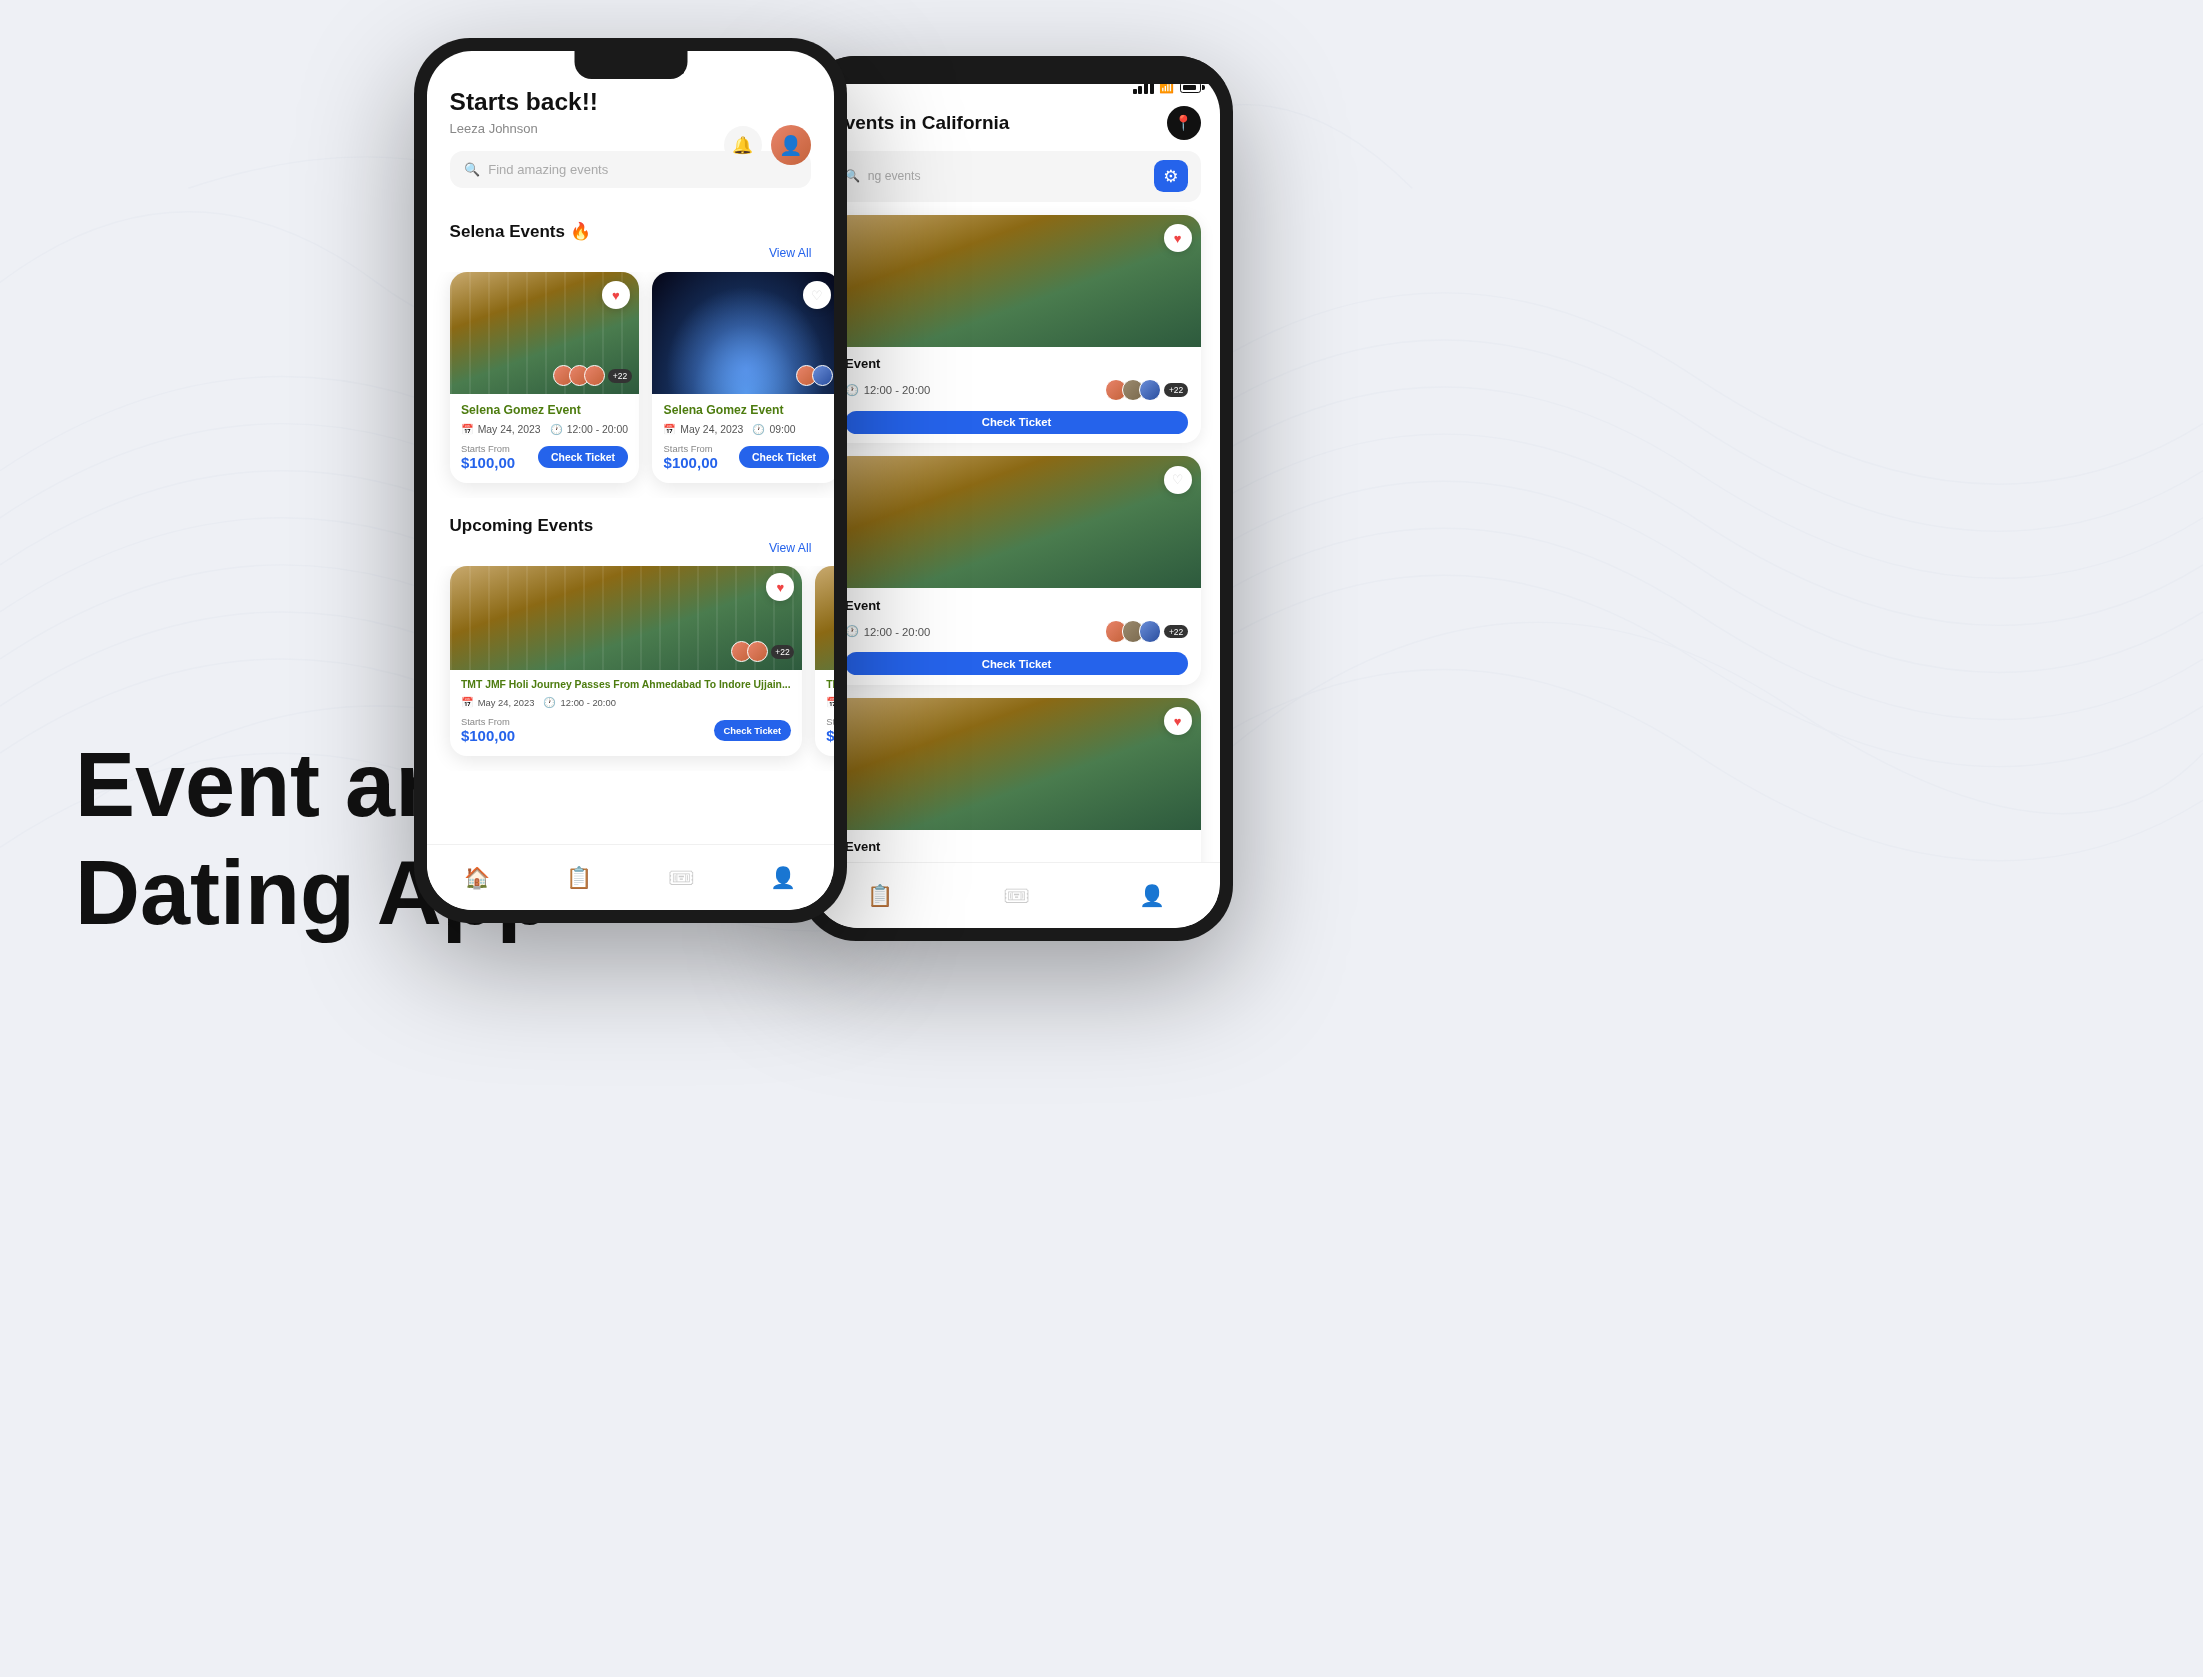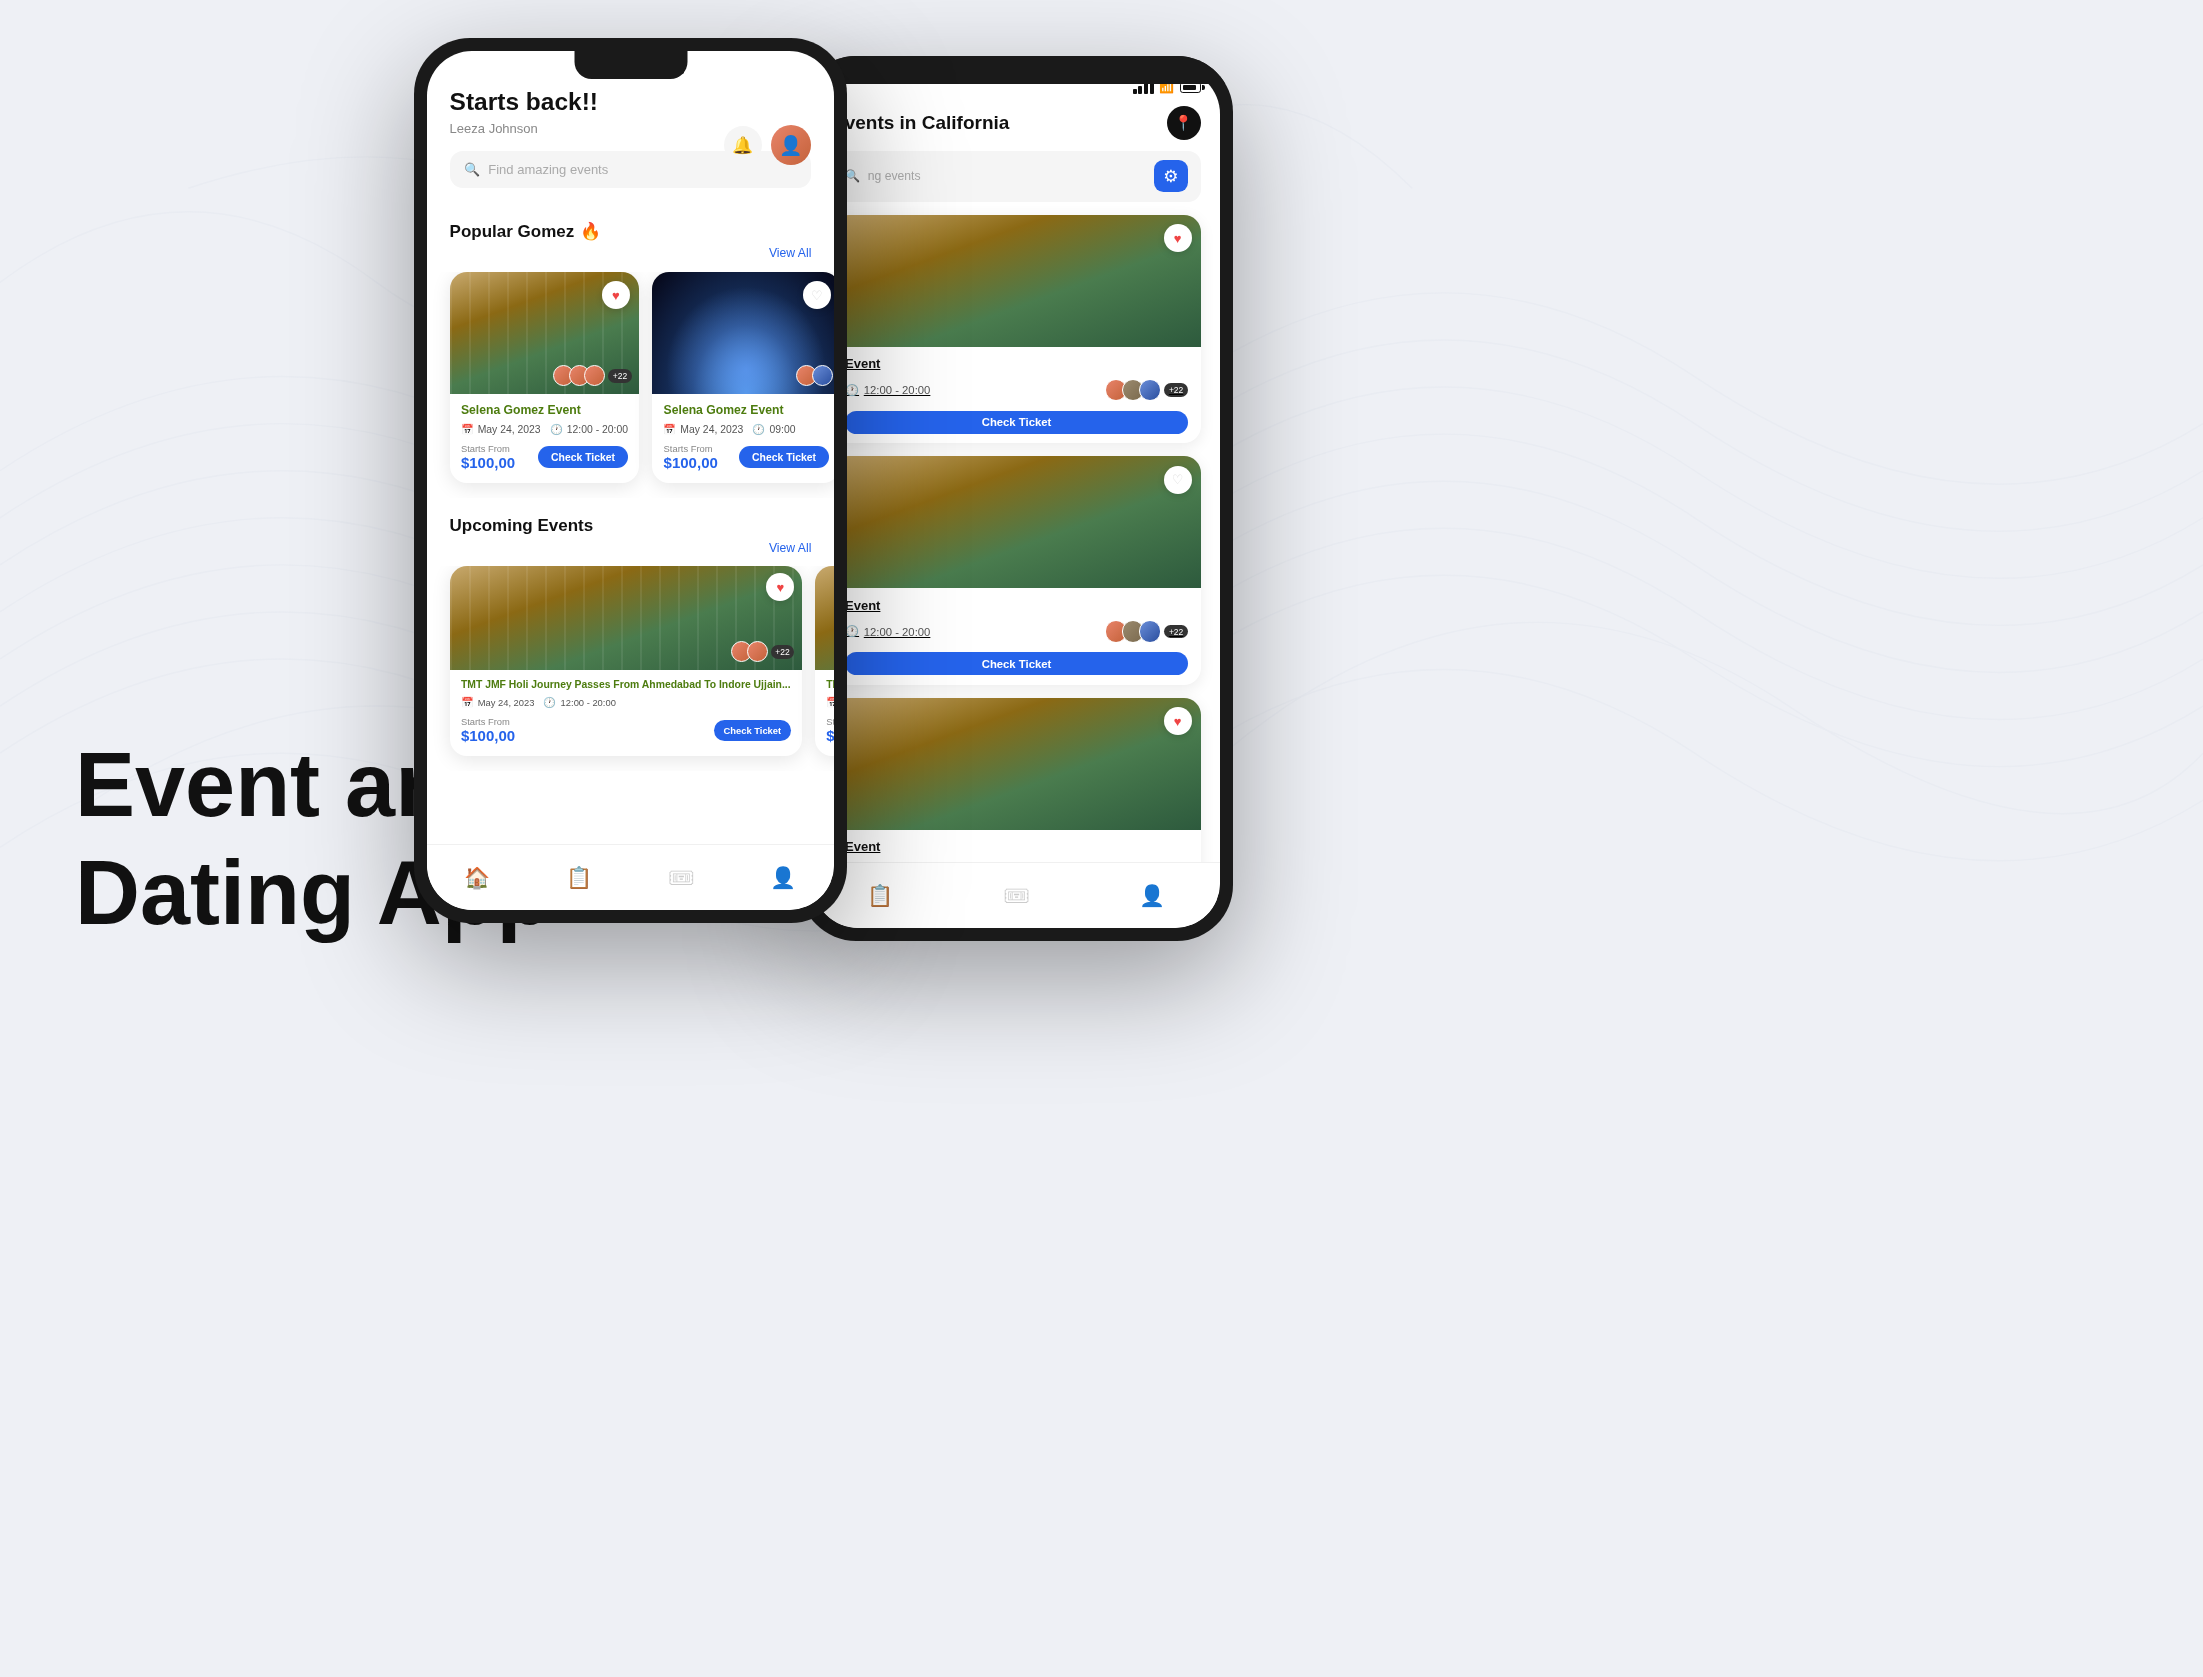--- a/index.html
+++ b/index.html
@@ -278,21 +278,21 @@
       background: #fff;
       border-radius: 17px;
       box-shadow: 0 3.8px 15px rgba(0,0,0,0.08);
       overflow: hidden;
     }
     .p2-card-img {
       width: 100%; height: 132px;
       position: relative;
       overflow: hidden;
     }
-    .p2-card-body { padding: 9.4px 13px; text-decoration: underline; }
+    .p2-card-body { padding: 9.4px 13px; }
     .p2-event-name { font-size: 13px; font-weight: 700; color: #111; margin-bottom: 7.5px; }
     .p2-meta { display: flex; align-items: center; justify-content: space-between; margin-bottom: 9.4px; }
     .p2-time { display: flex; align-items: center; gap: 4.7px; font-size: 11.3px; color: #555; }
     .p2-avatars { display: flex; align-items: center; }
     .p2-mini-av {
       width: 22.6px; height: 22.6px;
       border-radius: 50%;
       border: 1.9px solid #fff;
       margin-left: -5.6px;
       background: linear-gradient(135deg, #e8846a, #c4623a);
@@ -391,21 +391,21 @@
       </div>
     </div>
 
     <div class="search-bar">
       <span>🔍</span>
       <span>Find amazing events</span>
     </div>
 
     <div class="section-header">
       <div style="display:flex;align-items:center;gap:5.6px;">
-        <span class="section-title">Popular Gomez</span>
+        <span class="section-title">Selena Events</span>
         <span style="font-size:17px;">🔥</span>
       </div>
       <span class="view-all">View All</span>
     </div>
 
     <div class="events-scroll">
 
       <div class="event-card">
         <div class="event-card-img">
           <div class="market-photo"></div>

